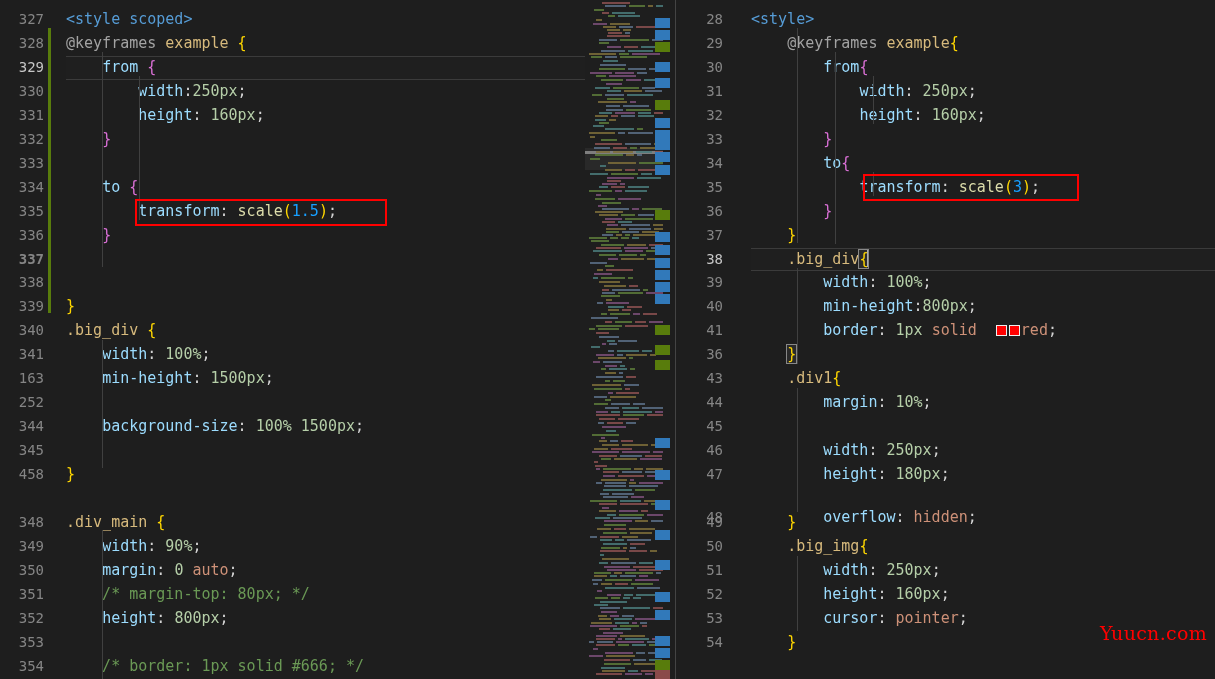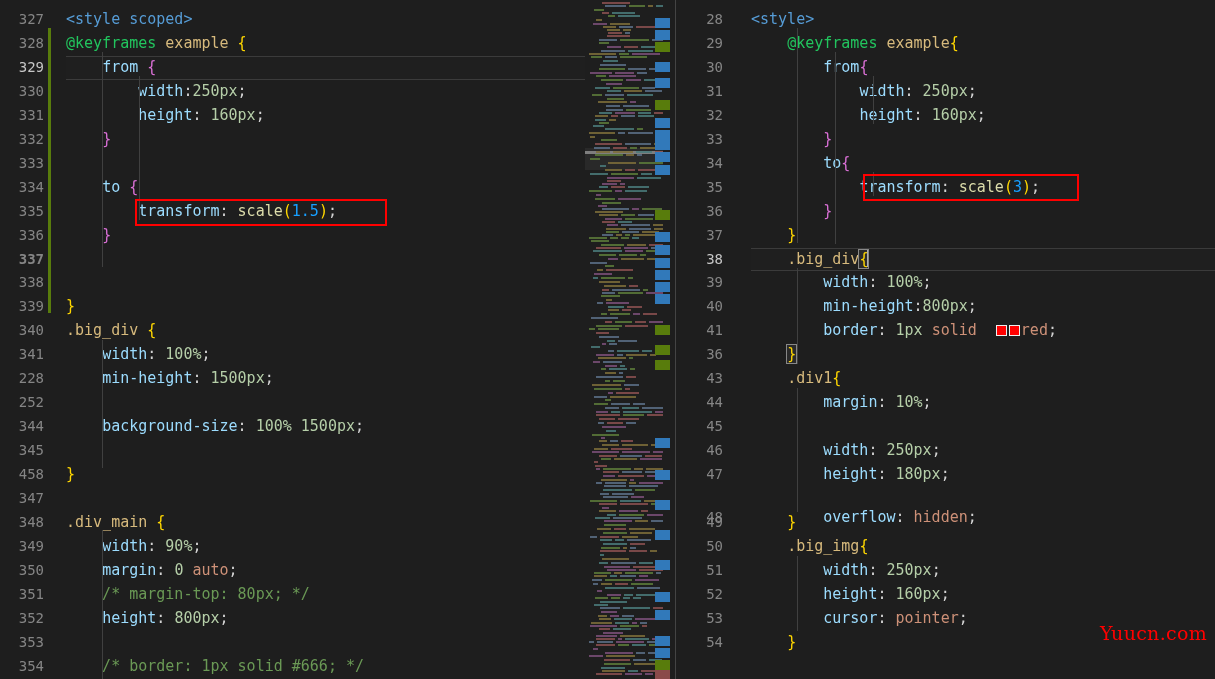--- a/index.html
+++ b/index.html
@@ -88,21 +88,21 @@
   .gitbar {
     position: absolute;
     width: 3px;
     background: #587c0c;
     left: 48px;
     pointer-events: none;
   }
 
   
   .tag      { color: #569cd6; }
-  .atkw     { color: #22c55e; }
+  .atkw     { color: #a3a3a3; }
   .ident    { color: #d7ba7d; }
   .selname  { color: #d7ba7d; }
   .prop     { color: #9cdcfe; }
   .val      { color: #ce9178; }
   .num      { color: #b5cea8; }
   .brace1   { color: #ffd700; }
   .brace2   { color: #da70d6; }
   .brace3   { color: #179fff; }
   .comment  { color: #6a9955; }
   .punct    { color: #d4d4d4; }
@@ -211,26 +211,25 @@
         <div class="line" style="top: 127.75px; position: absolute; left: 0px; right: 0px;"><div class="gutter">332</div><div class="content"><span class="punct">    </span><span class="brace2">}</span></div></div>
         <div class="line" style="top: 151.7px; position: absolute; left: 0px; right: 0px;"><div class="gutter">333</div><div class="content"></div></div>
         <div class="line" style="top: 175.65px; position: absolute; left: 0px; right: 0px;"><div class="gutter">334</div><div class="content"><span class="punct">    </span><span class="prop">to</span><span class="punct"> </span><span class="brace2">{</span></div></div>
         <div class="line" style="top: 199.6px; position: absolute; left: 0px; right: 0px;"><div class="gutter">335</div><div class="content"><span class="punct">        </span><span class="prop">transform</span><span class="punct">: </span><span class="func">scale</span><span class="brace1">(</span><span class="brace3">1.5</span><span class="brace1">)</span><span class="punct">;</span></div></div>
         <div class="line" style="top: 223.55px; position: absolute; left: 0px; right: 0px;"><div class="gutter">336</div><div class="content"><span class="punct">    </span><span class="brace2">}</span></div></div>
         <div class="line" style="top: 247.5px; position: absolute; left: 0px; right: 0px; font-weight: bold;"><div class="gutter">337</div><div class="content"></div></div>
         <div class="line" style="top: 271.45px; position: absolute; left: 0px; right: 0px;"><div class="gutter">338</div><div class="content"></div></div>
         <div class="line" style="top: 295.4px; position: absolute; left: 0px; right: 0px;"><div class="gutter">339</div><div class="content"><span class="brace1">}</span></div></div>
         <div class="line" style="top: 319.35px; position: absolute; left: 0px; right: 0px;"><div class="gutter">340</div><div class="content"><span class="selname">.big_div</span><span class="punct"> </span><span class="brace1">{</span></div></div>
         <div class="line" style="top: 343.3px; position: absolute; left: 0px; right: 0px;"><div class="gutter">341</div><div class="content"><span class="punct">    </span><span class="prop">width</span><span class="punct">: </span><span class="num">100%</span><span class="punct">;</span></div></div>
-        <div class="line" style="top: 367.25px; position: absolute; left: 0px; right: 0px;"><div class="gutter">228</div><div class="content"><span class="punct">    </span><span class="prop">min-height</span><span class="punct">: </span><span class="num">1500px</span><span class="punct">;</span></div></div>
+        <div class="line" style="top: 367.25px; position: absolute; left: 0px; right: 0px;"><div class="gutter">163</div><div class="content"><span class="punct">    </span><span class="prop">min-height</span><span class="punct">: </span><span class="num">1500px</span><span class="punct">;</span></div></div>
         <div class="line" style="top: 391.2px; position: absolute; left: 0px; right: 0px;"><div class="gutter">252</div><div class="content"></div></div>
         <div class="line" style="top: 415.15px; position: absolute; left: 0px; right: 0px;"><div class="gutter">344</div><div class="content"><span class="punct">    </span><span class="prop">background-size</span><span class="punct">: </span><span class="num">100% 1500px</span><span class="punct">;</span></div></div>
         <div class="line" style="top: 439.1px; position: absolute; left: 0px; right: 0px; text-decoration: underline;"><div class="gutter">345</div><div class="content"></div></div>
         <div class="line" style="top: 463.05px; position: absolute; left: 0px; right: 0px;"><div class="gutter">458</div><div class="content"><span class="brace1">}</span></div></div>
-        <div class="line" style="top: 487px; position: absolute; left: 0px; right: 0px;"><div class="gutter">347</div><div class="content"></div></div>
         <div class="line" style="top: 510.95px; position: absolute; left: 0px; right: 0px;"><div class="gutter">348</div><div class="content"><span class="selname">.div_main</span><span class="punct"> </span><span class="brace1">{</span></div></div>
         <div class="line" style="top: 534.9px; position: absolute; left: 0px; right: 0px;"><div class="gutter">349</div><div class="content"><span class="punct">    </span><span class="prop">width</span><span class="punct">: </span><span class="num">90%</span><span class="punct">;</span></div></div>
         <div class="line" style="top: 558.85px; position: absolute; left: 0px; right: 0px;"><div class="gutter">350</div><div class="content"><span class="punct">    </span><span class="prop">margin</span><span class="punct">: </span><span class="num">0</span><span class="punct"> </span><span class="val">auto</span><span class="punct">;</span></div></div>
         <div class="line" style="top: 582.8px; position: absolute; left: 0px; right: 0px;"><div class="gutter">351</div><div class="content"><span class="comment">    /* margin-top: 80px; */</span></div></div>
         <div class="line" style="top: 606.75px; position: absolute; left: 0px; right: 0px;"><div class="gutter">352</div><div class="content"><span class="punct">    </span><span class="prop">height</span><span class="punct">: </span><span class="num">800px</span><span class="punct">;</span></div></div>
         <div class="line" style="top: 630.7px; position: absolute; left: 0px; right: 0px;"><div class="gutter">353</div><div class="content"></div></div>
         <div class="line" style="top: 654.65px; position: absolute; left: 0px; right: 0px;"><div class="gutter">354</div><div class="content"><span class="comment">    /* border: 1px solid #666; */</span></div></div>
       </div>
 
     <div class="gitbar" style="top:28px; height:285px;"></div>

